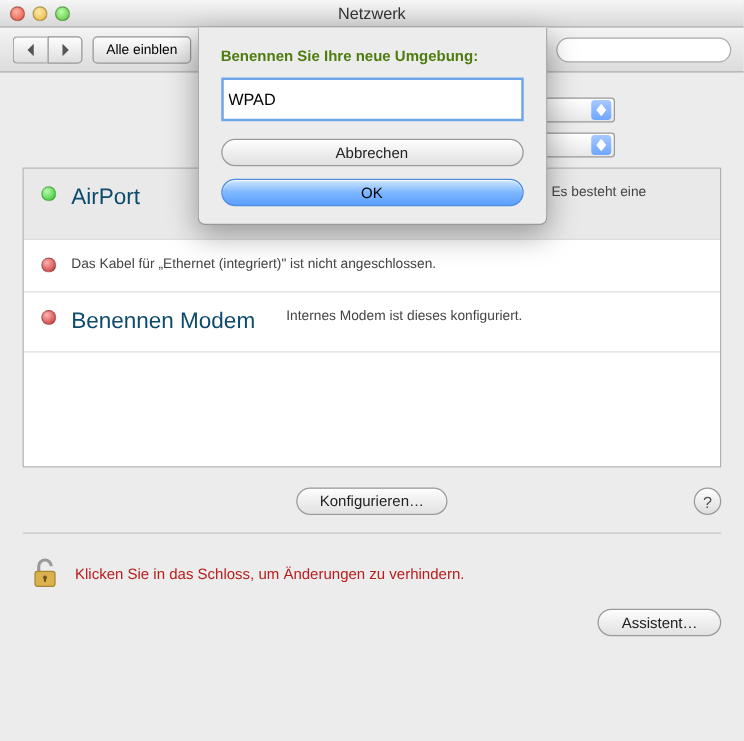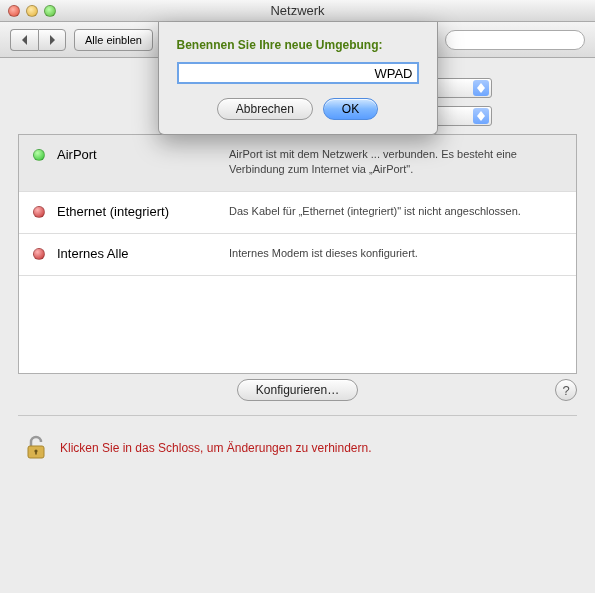--- a/index.html
+++ b/index.html
@@ -86,25 +86,25 @@
 }
 .lrow {
   display: flex; align-items: flex-start;
   padding: 12px 14px 14px 14px; gap: 12px;
   border-bottom: 1px solid #ddd;
 }
 .lrow.sel { background: #e9e9e9; }
 .status { width: 12px; height: 12px; border-radius: 50%; margin-top: 2px; border: 1px solid rgba(0,0,0,0.2); }
 .sgreen { background: radial-gradient(circle at 35% 30%, #b8ffa8, #2fbf2f); }
 .sred { background: radial-gradient(circle at 35% 30%, #ffb3b3, #c23030); }
-.lname { width: 160px; font-size: 13px; color: #000000; }
+.lname { width: 160px; font-size: 18px; color: #0c4a6e; }
 .ldesc { font-size: 11px; color: #444; flex: 1; line-height: 1.35; }
 .btnrow {
   display: flex; justify-content: center; gap: 12px;
-  margin-top: 5px; align-items: center; position: relative;
+  margin-top: 16px; align-items: center; position: relative;
 }
 .aquabtn {
   height: 22px; padding: 0 18px;
   border-radius: 11px;
   border: 1px solid #9a9a9a;
   background: linear-gradient(#fdfdfd, #e1e1e1);
   font-size: 12px; color: #222;
   box-shadow: 0 1px 0 rgba(255,255,255,0.7) inset;
 }
 .aquabtn.default {
@@ -133,28 +133,27 @@
   background: #ececec;
   border: 1px solid #999;
   border-top: none;
   border-radius: 0 0 6px 6px;
   box-shadow: 0 8px 24px rgba(0,0,0,0.35);
   padding: 16px 18px 14px 18px;
   z-index: 50;
 }
 .sheet-title { font-weight: bold; font-size: 12px; color: #4d7c0f; margin-bottom: 10px; }
 .sheet-input {
-  width: 100%; height: 22px;
+  width: 100%; height: 35px;
   border: 2px solid #6ea4e8;
   font-size: 13px; padding: 0 4px;
   background: #fff;
-  text-align: right;
 }
 .sheet-desc { font-size: 11px; color: #333; margin-top: 10px; line-height: 1.35; }
-.sheet-btns { display: flex; justify-content: center; gap: 10px; margin-top: 14px; }
+.sheet-btns { display: flex; justify-content: center; gap: 10px; margin-top: 14px; flex-direction: column; }
 </style>
 </head>
 <body>
 
 <div class="titlebar">
   <div class="traffic">
     <div class="tbtn tred"></div>
     <div class="tbtn tyellow"></div>
     <div class="tbtn tgreen"></div>
   </div>
@@ -213,26 +212,25 @@
   </div>
 
   <div class="listbox">
     <div class="lrow sel">
       <div class="status sgreen"></div>
       <div class="lname">AirPort</div>
       <div class="ldesc">AirPort ist mit dem Netzwerk ... verbunden. Es besteht eine Verbindung zum Internet via „AirPort".</div>
     </div>
     <div class="lrow">
       <div class="status sred"></div>
-      <div class="lname">Ethernet (integriert)</div>
       <div class="ldesc">Das Kabel für „Ethernet (integriert)" ist nicht angeschlossen.</div>
     </div>
     <div class="lrow">
       <div class="status sred"></div>
-      <div class="lname">Internes Alle</div>
+      <div class="lname">Benennen Modem</div>
       <div class="ldesc">Internes Modem ist dieses konfiguriert.</div>
     </div>
   </div>
 
   <div class="btnrow">
     <button class="aquabtn">Konfigurieren…</button>
     <div class="helpbtn">?</div>
   </div>
 
   <div class="divider"></div>
@@ -241,20 +239,21 @@
     <svg class="lockicon" viewBox="0 0 28 28">
       <path d="M9 12 V8 a5 5 0 0 1 10 0" fill="none" stroke="#999" stroke-width="2.5"></path>
       <rect x="6" y="12" width="16" height="12" rx="2" fill="#d9b24e" stroke="#a8862f"></rect>
       <circle cx="14" cy="17" r="1.6" fill="#6b5418"></circle>
       <rect x="13.2" y="17" width="1.6" height="3.5" fill="#6b5418"></rect>
     </svg>
     <span>Klicken Sie in das Schloss, um Änderungen zu verhindern.</span>
   </div>
 
   <div class="bottomrow">
+    <button class="aquabtn">Assistent…</button>
   </div>
 </div>
 
 <div class="sheet">
   <div class="sheet-title">Benennen Sie Ihre neue Umgebung:</div>
   <input class="sheet-input" type="text" value="WPAD" style="">
   <div class="sheet-btns">
     <button class="aquabtn">Abbrechen</button>
     <button class="aquabtn default">OK</button>
   </div>

